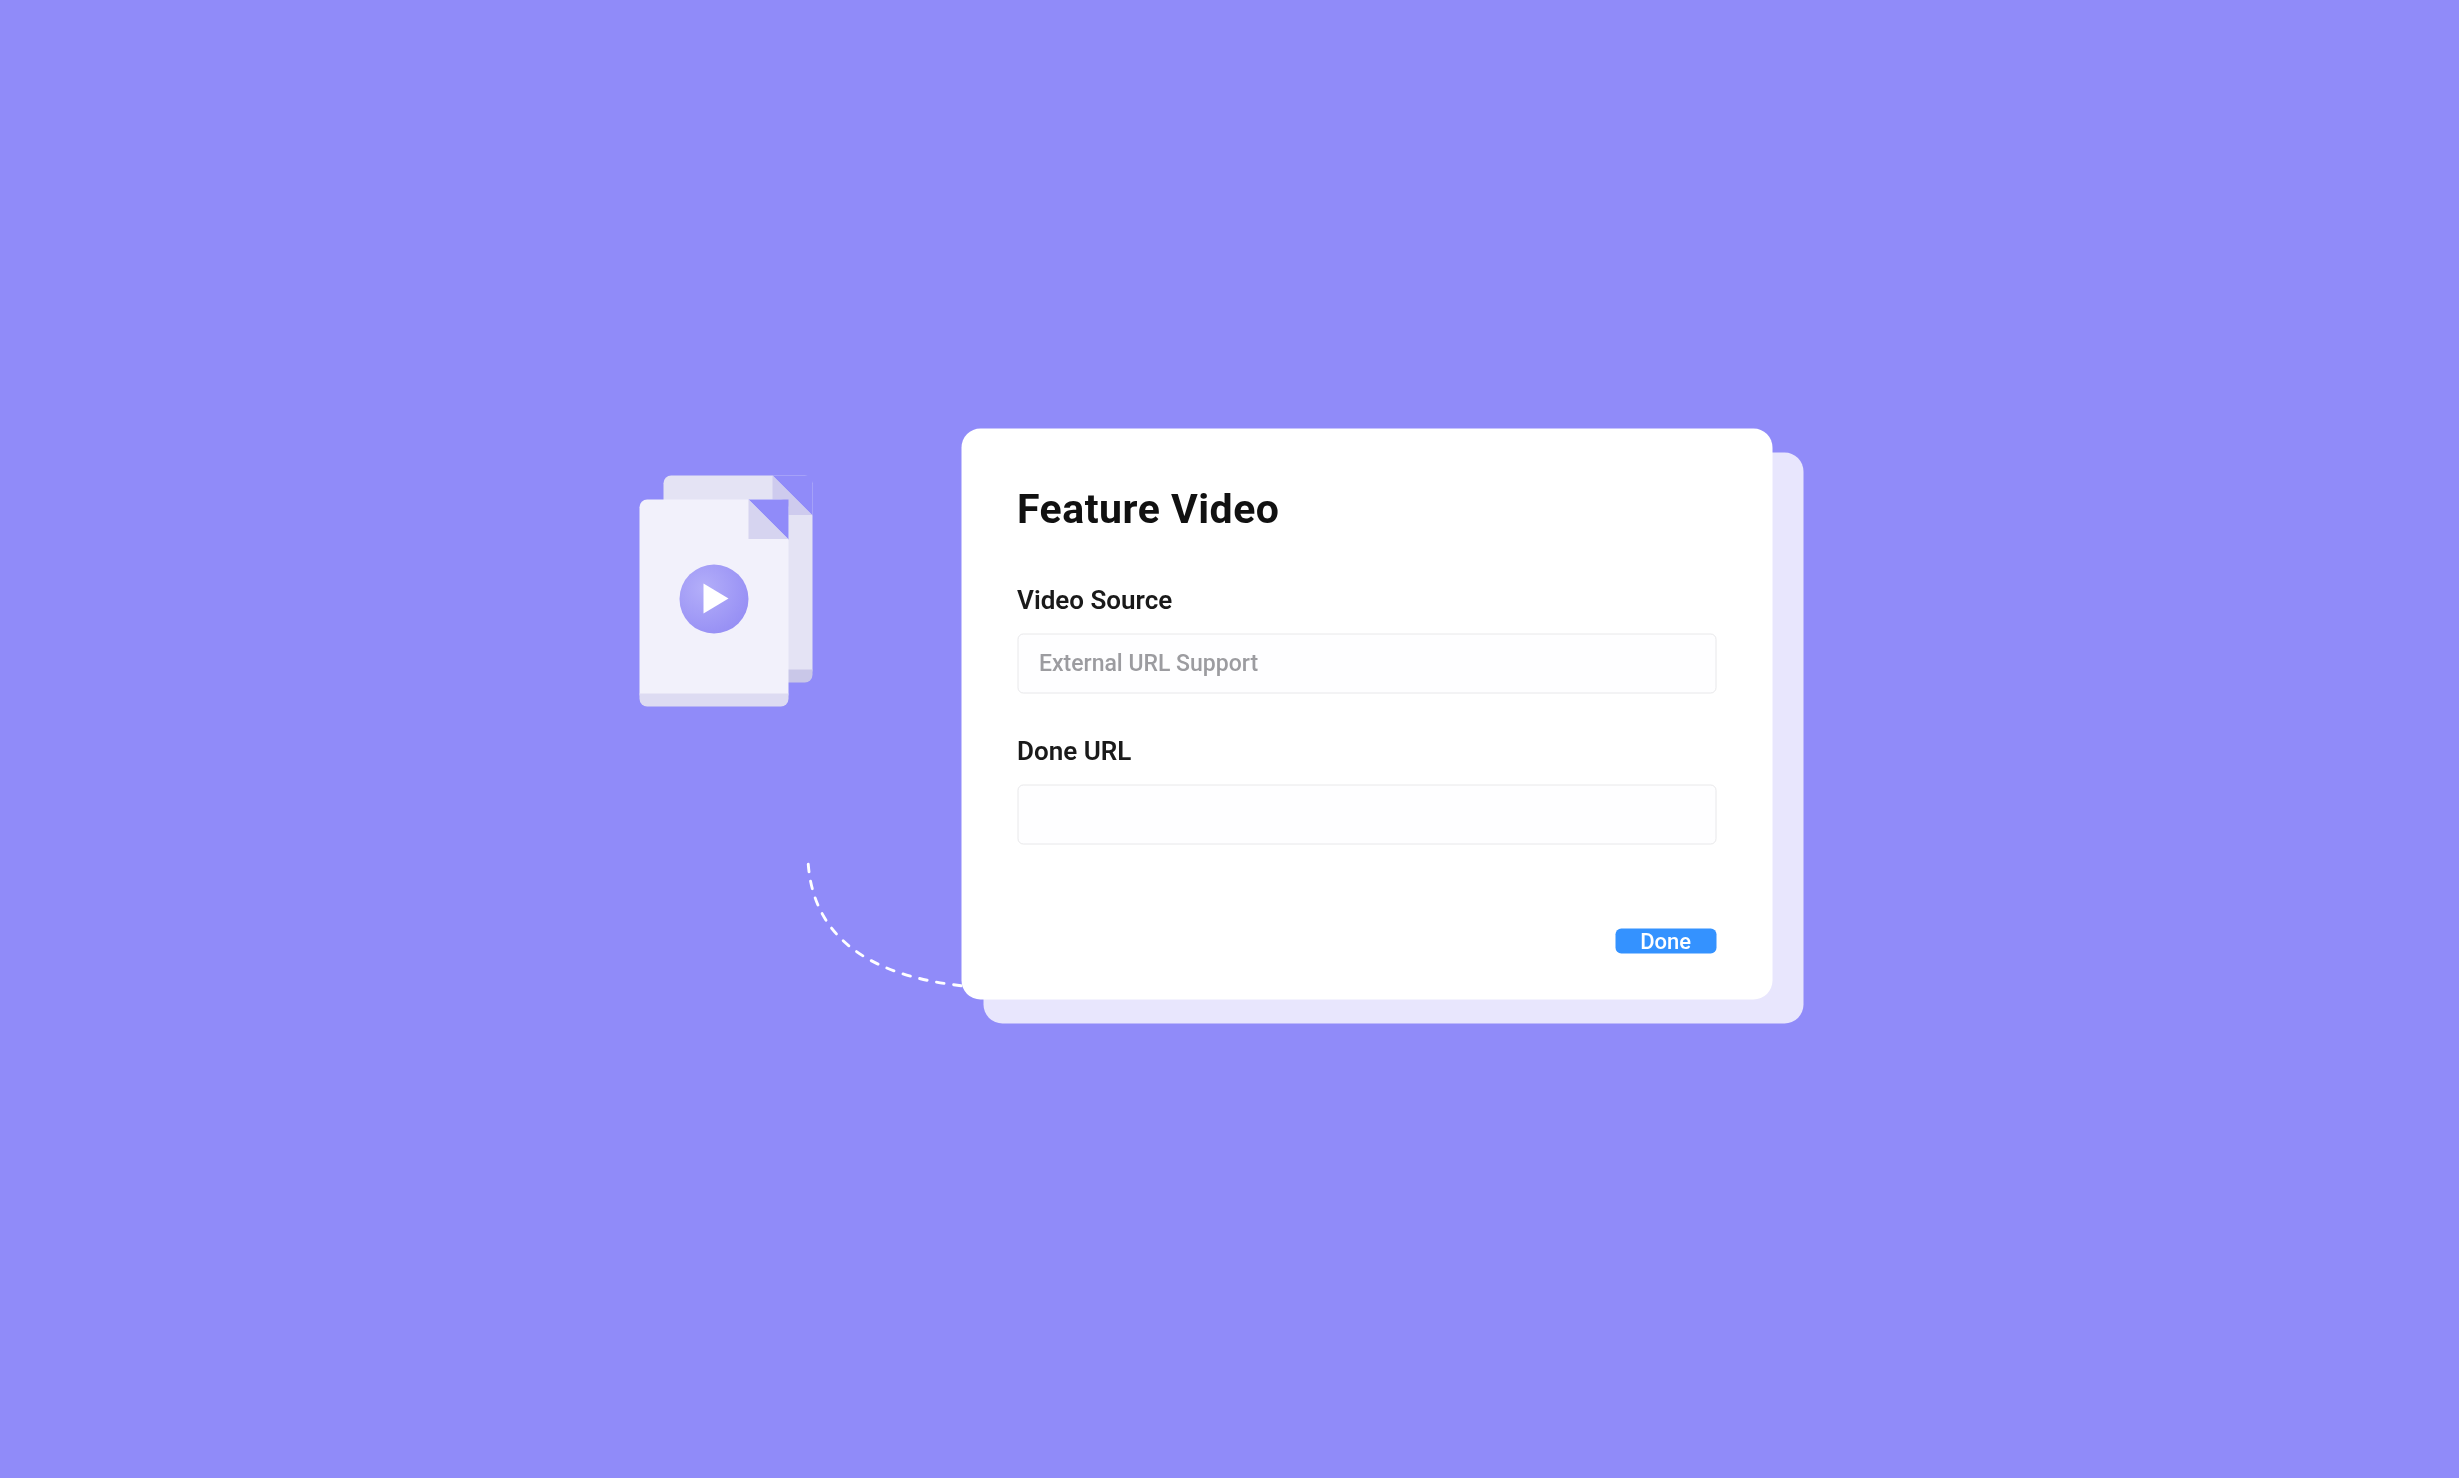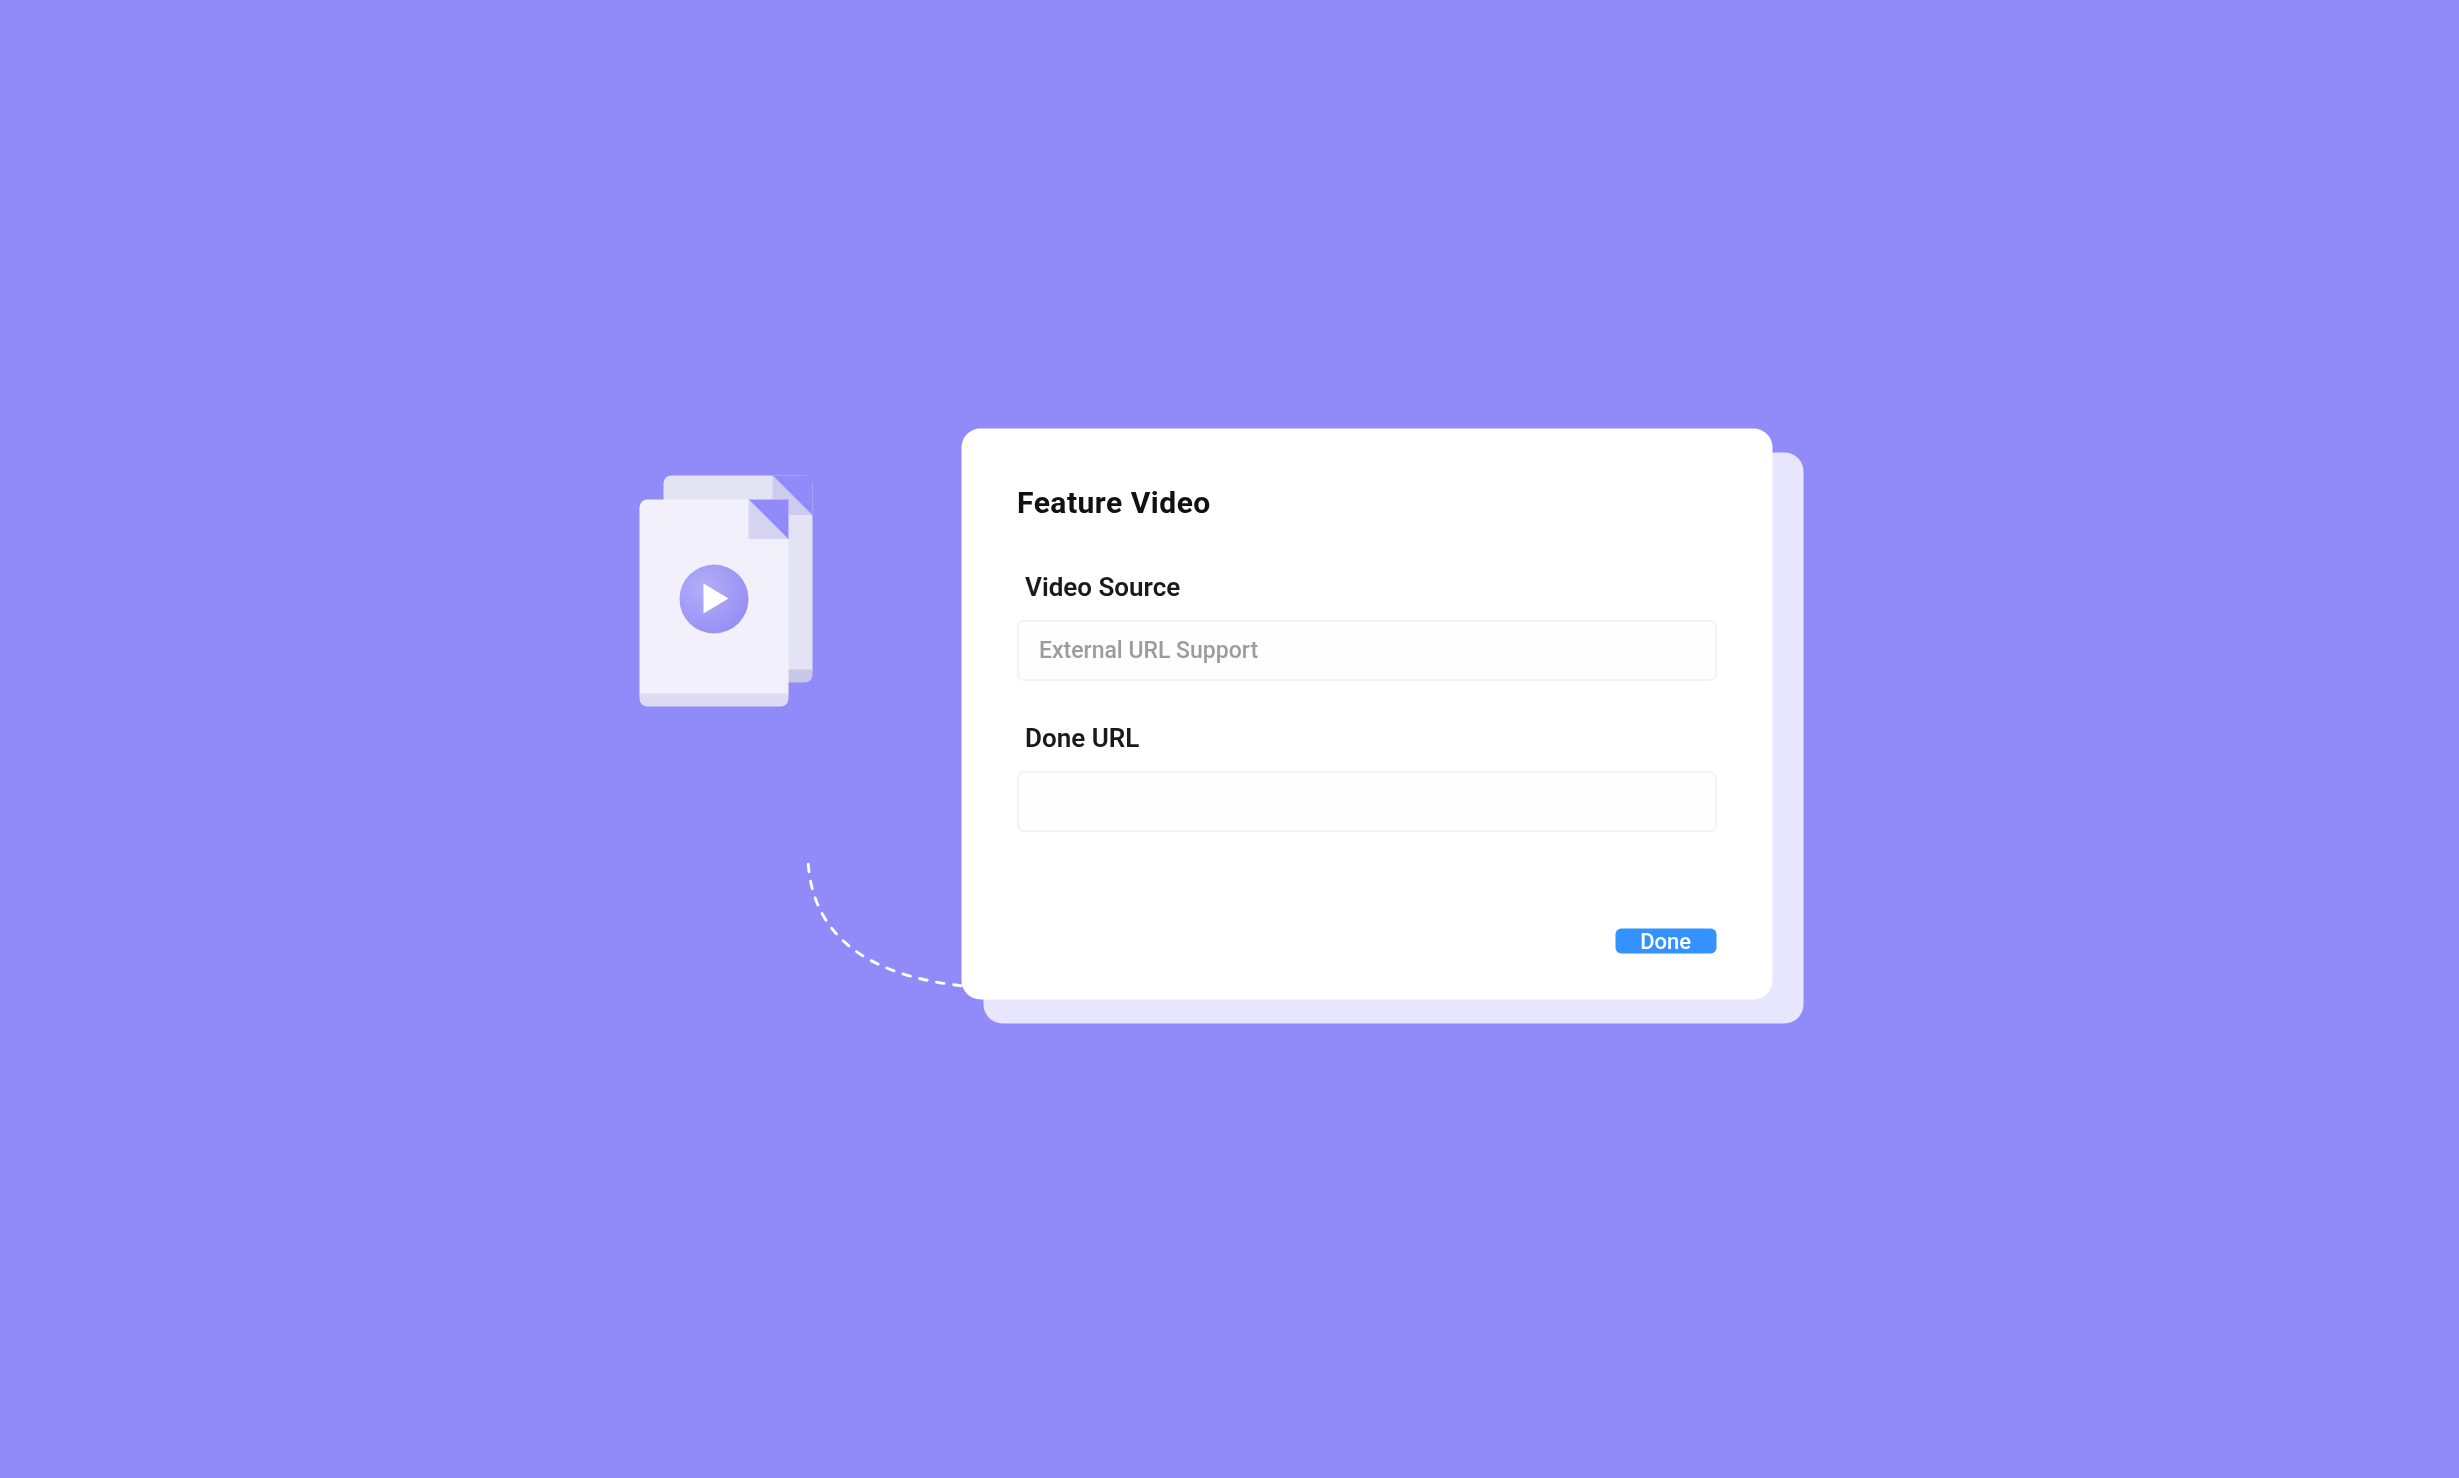--- a/index.html
+++ b/index.html
@@ -146,32 +146,31 @@
       position: absolute;
       left: 404px;
       top: 107px;
       width: 811px;
       height: 571px;
       background: #ffffff;
       border-radius: 19px;
       padding: 56px 56px 38px 56px;
     }
     .card-title {
-      font-size: 30px;
+      font-size: 41px;
       font-weight: 700;
       color: #111111;
       margin-bottom: 52px;
       letter-spacing: 0.5px;
     }
     .field-label {
       font-size: 26px;
       font-weight: 600;
       color: #1a1a1a;
       margin-bottom: 19px;
-      margin-left: 8px;
     }
     .field-input {
       width: 100%;
       height: 60px;
       border: 1px solid #e8e8ea;
       border-radius: 5.8px;
       background: #fefeff;
       padding: 0 21px;
       font-size: 23px;
       color: #0c4a6e;

